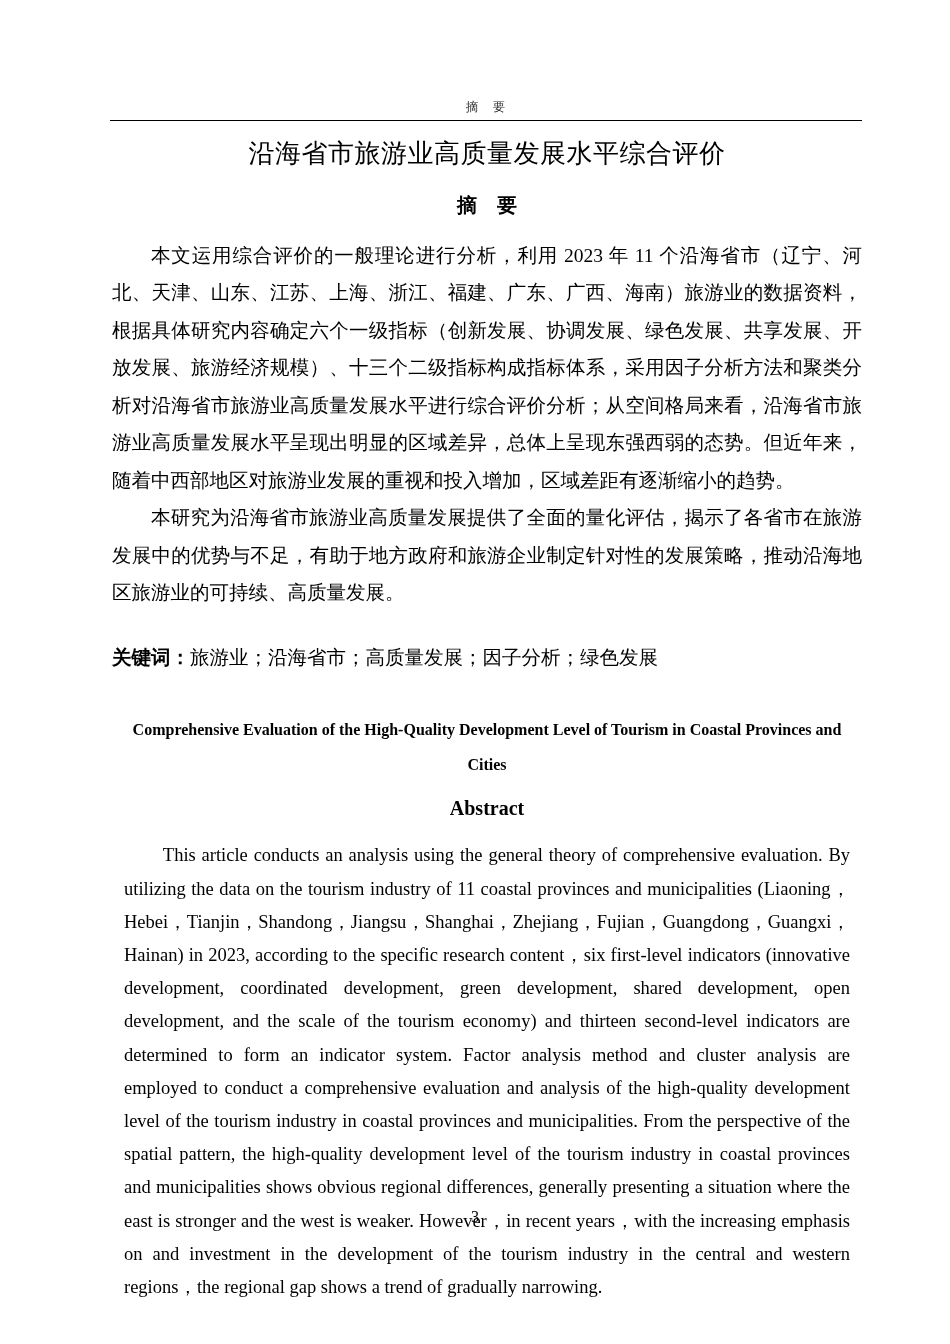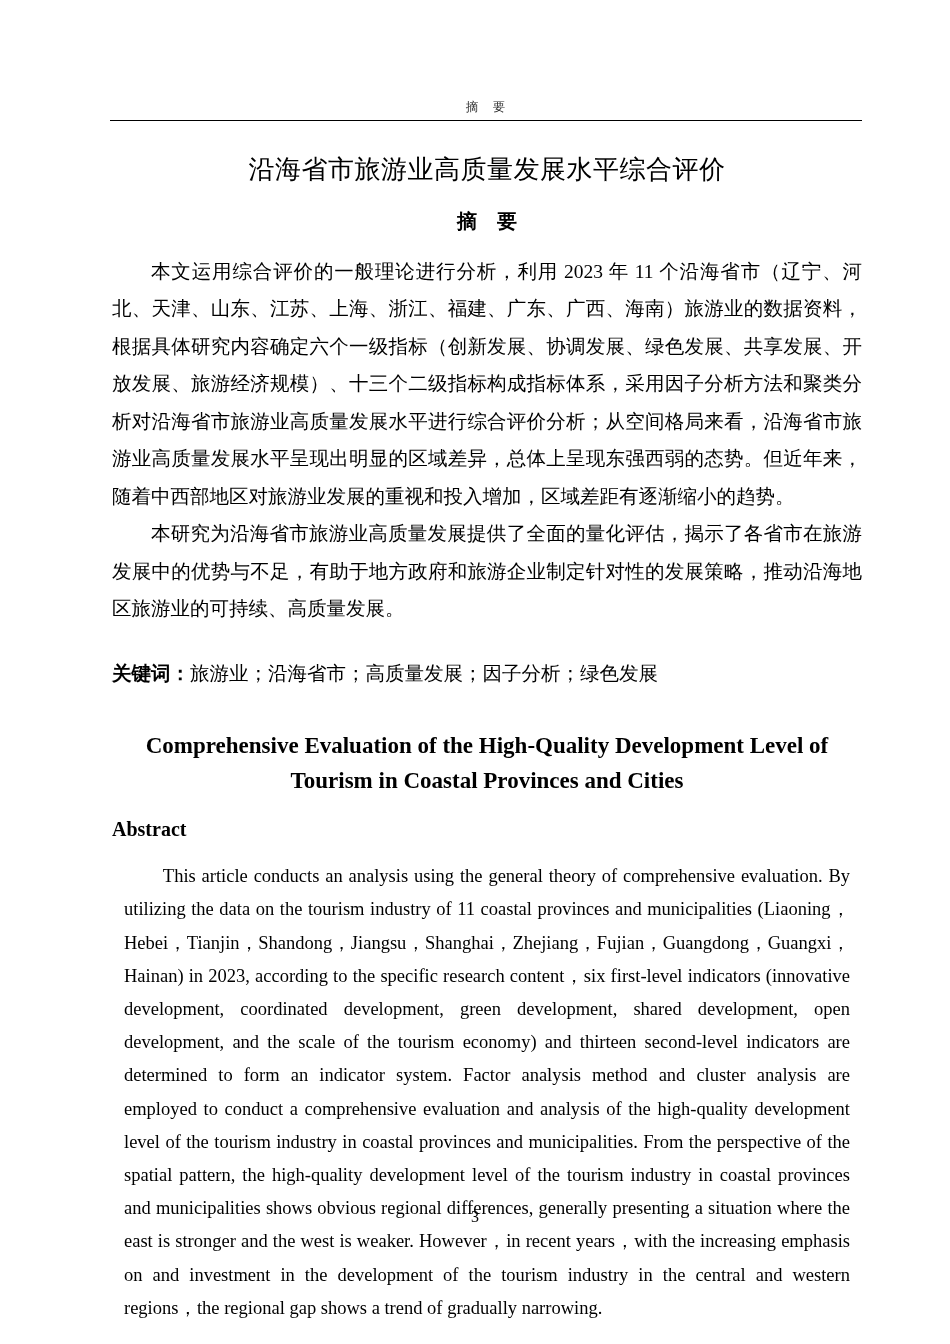--- a/index.html
+++ b/index.html
@@ -45,21 +45,21 @@
   .header-rule {
     margin-top: 6px;
     border-top: 1.6px solid #000;
     width: 752px;
   }
 
   
   .content {
     position: absolute;
     left: 112px;
-    top: 144px;
+    top: 128px;
     width: 750px;
   }
 
   .cn-title {
     text-align: center;
     font-family: "Liberation Sans", "DejaVu Sans", sans-serif;
     font-size: 26px;
     font-weight: 400;
     letter-spacing: 0.5px;
     line-height: 38px;
@@ -98,27 +98,27 @@
     white-space: pre-wrap;
   }
   .cn-keywords .kw-label {
     font-weight: 700;
   }
 
   
   .en-title {
     text-align: center;
     font-family: "Liberation Serif", "DejaVu Serif", serif;
-    font-size: 23px;
+    font-size: 16px;
     font-weight: 700;
     line-height: 35px;
     margin-top: 36px;
   }
   .en-section-heading {
-    text-align: left;
+    text-align: center;
     font-family: "Liberation Serif", "DejaVu Serif", serif;
     font-size: 20px;
     font-weight: 700;
     line-height: 30px;
     margin-top: 2px;
   }
   .en-para {
     font-family: Liberation Serif, serif;
     font-size: 18.5px;
     line-height: 33.2px;

